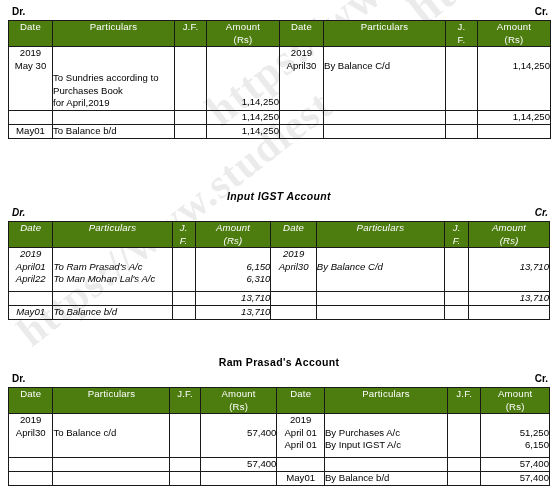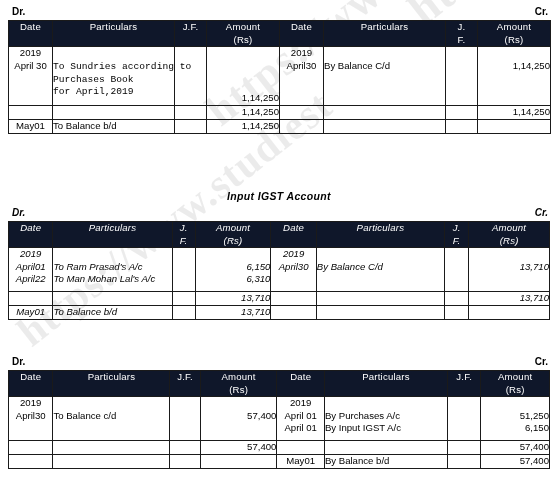--- a/index.html
+++ b/index.html
@@ -103,21 +103,21 @@
   table.ledger-table th {
     border: 1px solid #1a1a1a;
     padding: 0;
     vertical-align: top;
     font-size: 9.6px;
     line-height: 12.5px;
     font-weight: normal;
   }
 
   thead th {
-    background: #0f172a;
+    background: #4d7c0f;
     color: #ffffff;
     font-weight: bold;
     text-align: center;
     font-size: 9.8px;
     line-height: 12px;
     padding: 3px 1px 4px 1px;
     letter-spacing: 0.2px;
   }
 
   
@@ -206,23 +206,23 @@
           <th>
             <span>Amount</span><br>
             <span>(Rs)</span>
           </th>
         </tr>
       </thead>
       <tbody>
         <tr style="height:59px;">
           <td class="c-date pad-t lines">
             <div>2019</div>
-            <div>April 30</div>
-          </td>
-          <td class="c-part lines" style="padding-top:14px;font-family:Liberation Mono, monospace;">
+            <div>May 30</div>
+          </td>
+          <td class="c-part lines" style="padding-top:25px;">
             <div>To Sundries according to</div>
             <div>Purchases Book</div>
             <div>for April,2019</div>
           </td>
           <td class="c-jf"></td>
           <td class="c-amt" style="vertical-align:bottom;padding-bottom:1px;">
             <span>1,14,250</span>
           </td>
           <td class="c-date pad-t lines">
             <div>2019</div>
@@ -359,20 +359,21 @@
           <td class="c-date"></td>
           <td class="c-part"></td>
           <td class="c-jf"></td>
           <td class="c-amt"></td>
         </tr>
       </tbody>
     </table>
   </div>
 
   <div class="ledger" id="ledger-2">
+    <div class="ledger-title">Ram Prasad's  Account</div>
     <div class="drcr-row">
       <span>Dr.</span>
       <span>Cr.</span>
     </div>
     <table class="ledger-table">
       <colgroup>
         <col class="wC-date">
           <col class="wC-part">
           <col class="wC-jf">
           <col class="wC-amt">

